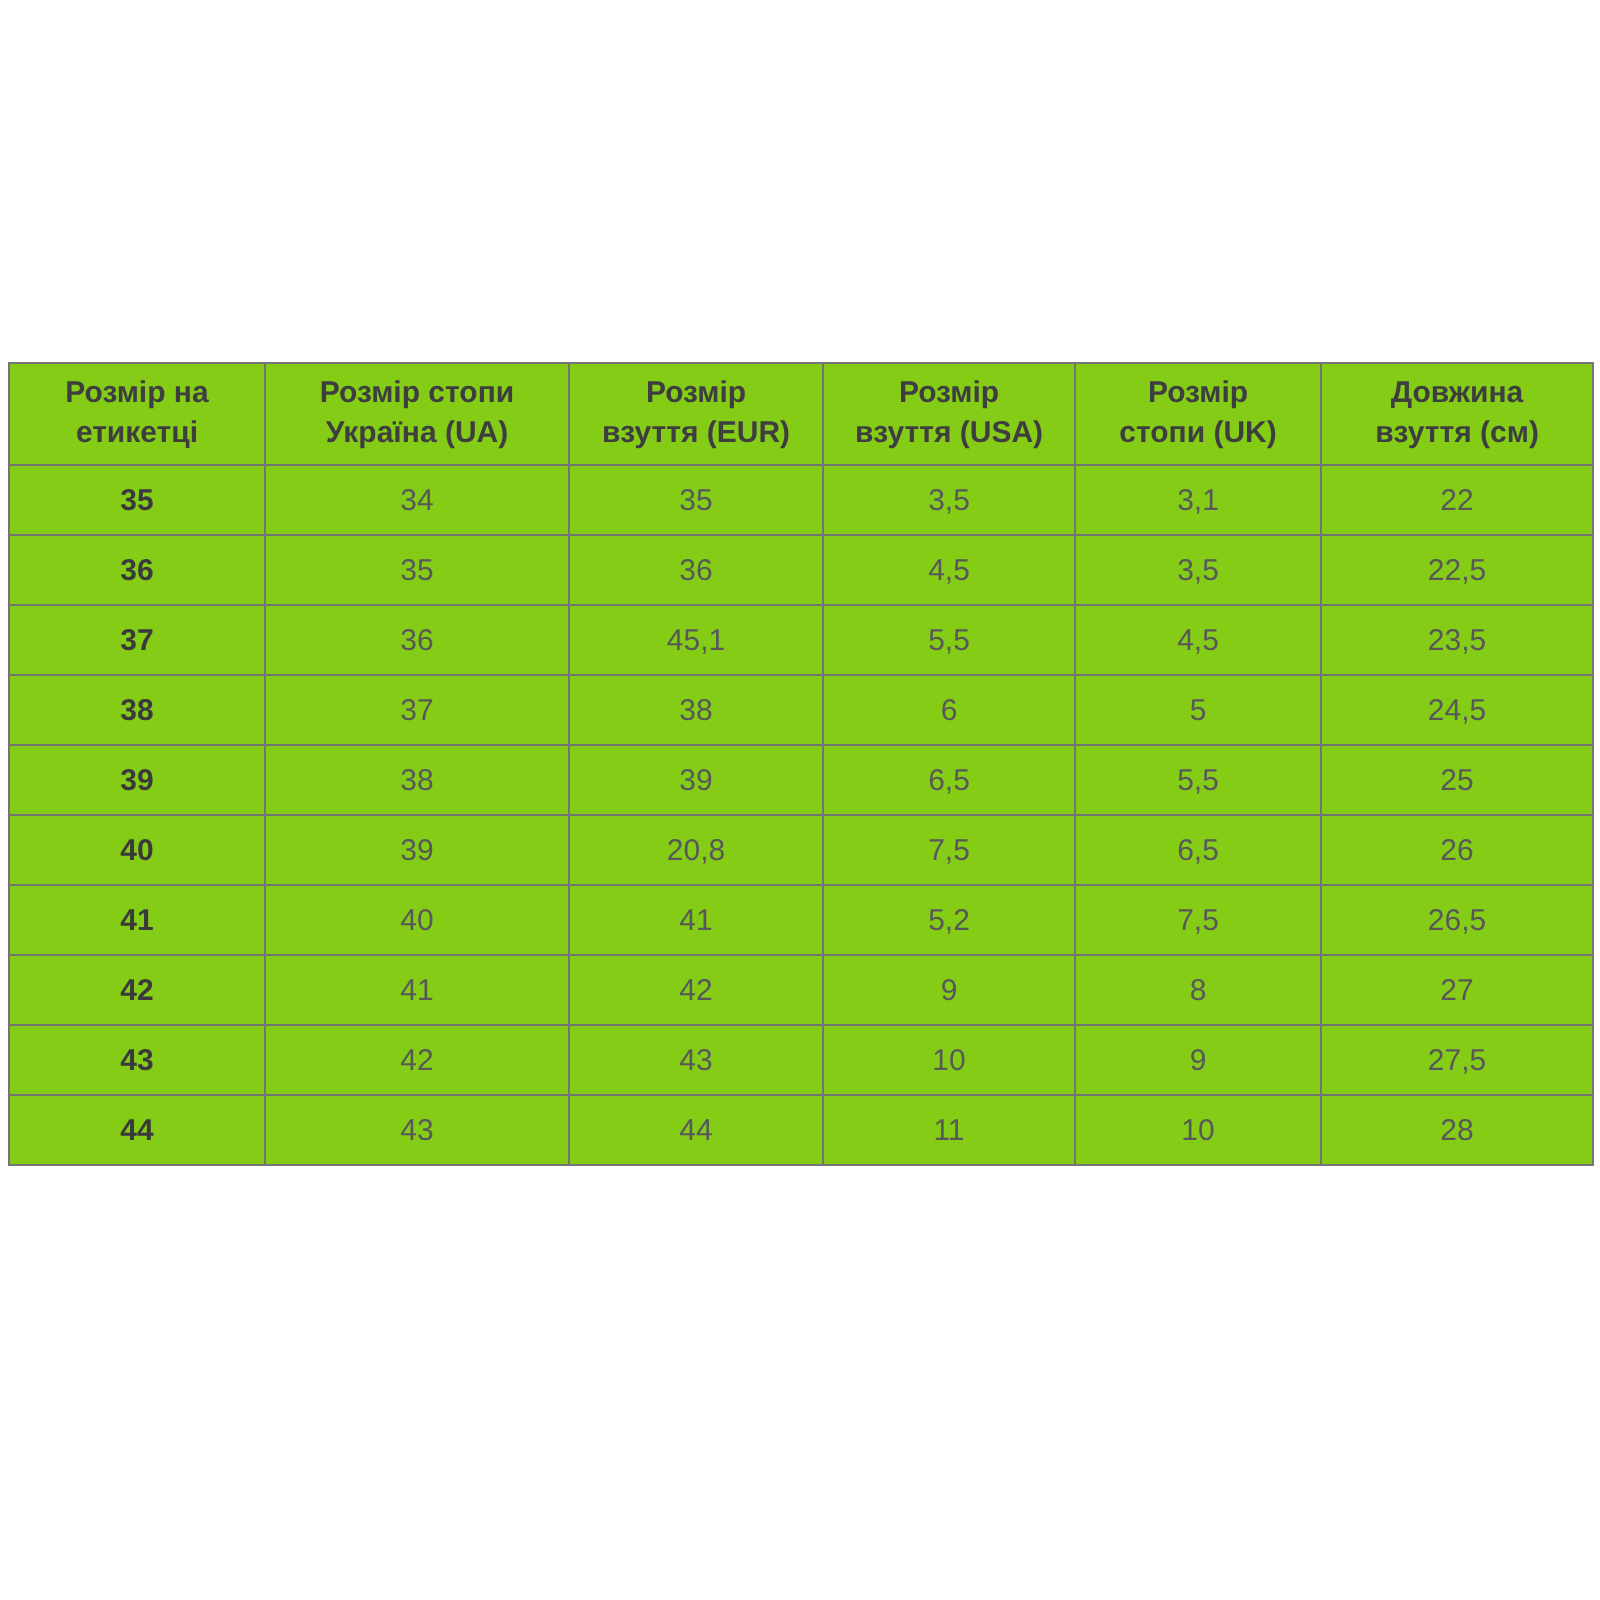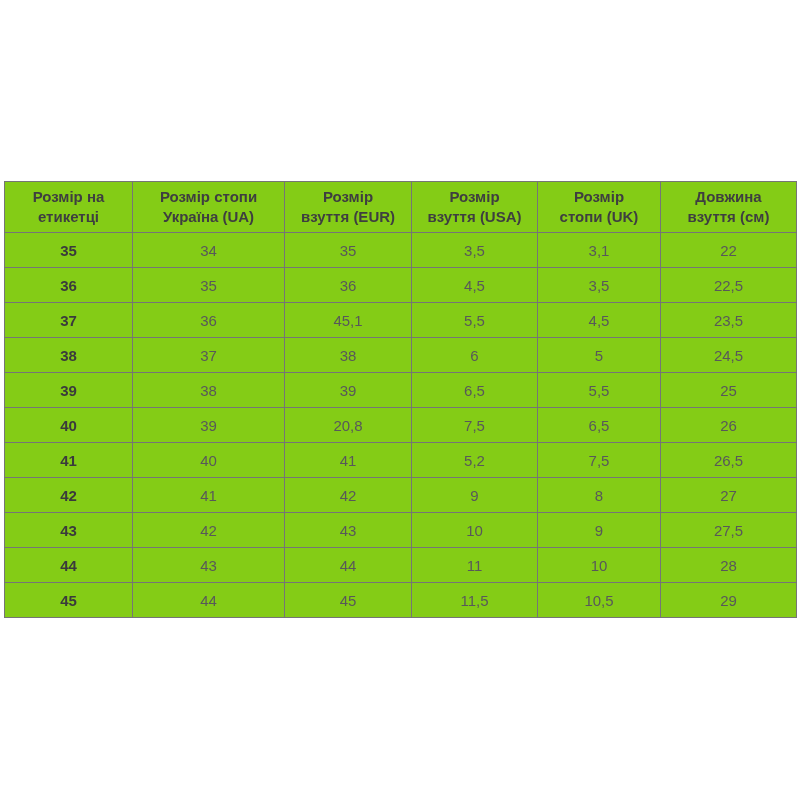--- a/index.html
+++ b/index.html
@@ -175,23 +175,15 @@
         <td>27,5</td>
       </tr>
       <tr>
         <td class="label-col">44</td>
         <td>43</td>
         <td>44</td>
         <td>11</td>
         <td>10</td>
         <td>28</td>
       </tr>
-      <tr>
-        <td class="label-col">45</td>
-        <td>44</td>
-        <td>45</td>
-        <td>11,5</td>
-        <td>10,5</td>
-        <td>29</td>
-      </tr>
     </tbody>
   </table>
 </div>
 
 </body></html>

